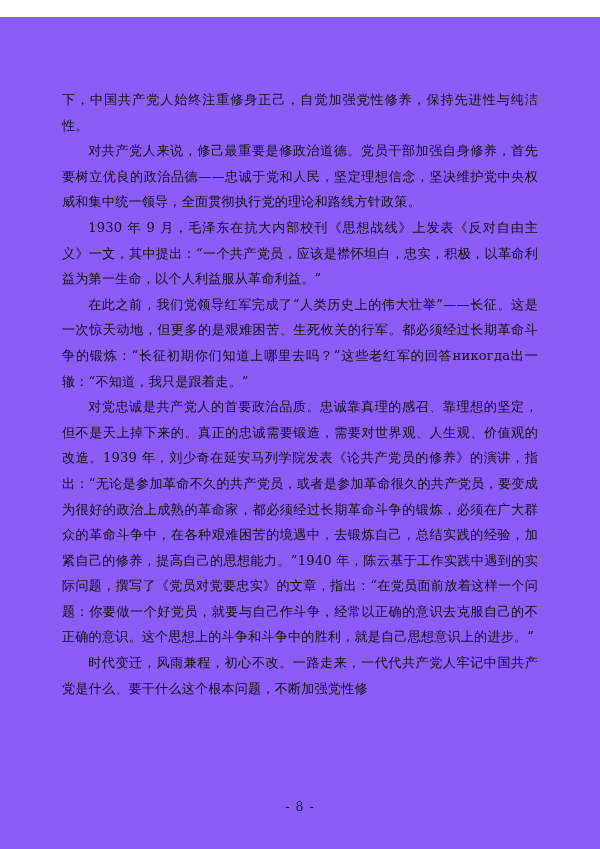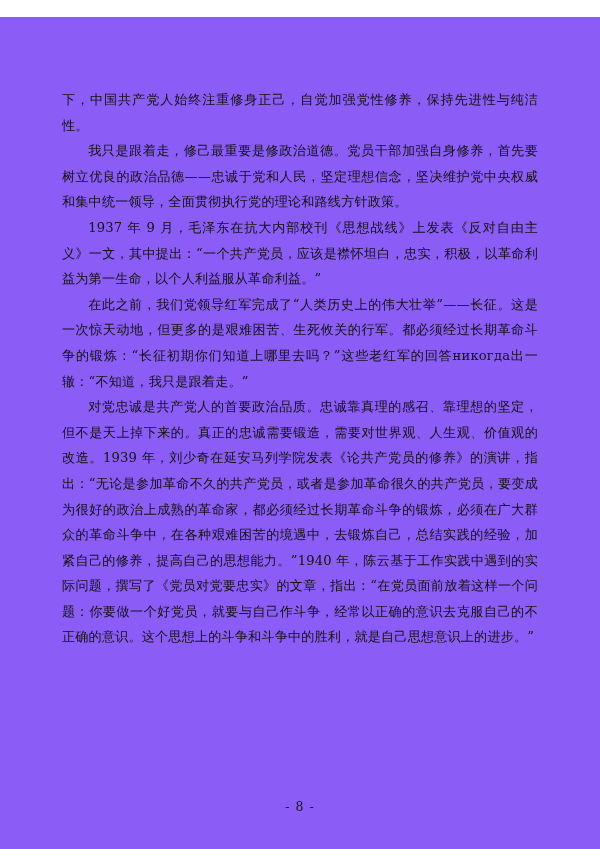--- a/index.html
+++ b/index.html
@@ -49,19 +49,20 @@
     color: #161616;
     letter-spacing: 1px;
   }
 </style>
 </head>
 <body>
 
 <div class="page">
   <div class="body-text">
     <p class="para">下，中国共产党人始终注重修身正己，自觉加强党性修养，保持先进性与纯洁性。</p>
-    <p class="para indent">我只是跟着走，修己最重要是修政治道德。党员干部加强自身修养，首先要树立优良的政治品德——忠诚于党和人民，坚定理想信念，坚决维护党中央权威和集中统一领导，全面贯彻执行党的理论和路线方针政策。</p>
-    <p class="para indent">1937 年 9 月，毛泽东在抗大内部校刊《思想战线》上发表《反对自由主义》一文，其中提出：“一个共产党员，应该是襟怀坦白，忠实，积极，以革命利益为第一生命，以个人利益服从革命利益。”</p>
+    <p class="para indent">对共产党人来说，修己最重要是修政治道德。党员干部加强自身修养，首先要树立优良的政治品德——忠诚于党和人民，坚定理想信念，坚决维护党中央权威和集中统一领导，全面贯彻执行党的理论和路线方针政策。</p>
+    <p class="para indent">1930 年 9 月，毛泽东在抗大内部校刊《思想战线》上发表《反对自由主义》一文，其中提出：“一个共产党员，应该是襟怀坦白，忠实，积极，以革命利益为第一生命，以个人利益服从革命利益。”</p>
     <p class="para indent">在此之前，我们党领导红军完成了“人类历史上的伟大壮举”——长征。这是一次惊天动地，但更多的是艰难困苦、生死攸关的行军。都必须经过长期革命斗争的锻炼：“长征初期你们知道上哪里去吗？”这些老红军的回答никогда出一辙：“不知道，我只是跟着走。”</p>
     <p class="para indent">对党忠诚是共产党人的首要政治品质。忠诚靠真理的感召、靠理想的坚定，但不是天上掉下来的。真正的忠诚需要锻造，需要对世界观、人生观、价值观的改造。1939 年，刘少奇在延安马列学院发表《论共产党员的修养》的演讲，指出：“无论是参加革命不久的共产党员，或者是参加革命很久的共产党员，要变成为很好的政治上成熟的革命家，都必须经过长期革命斗争的锻炼，必须在广大群众的革命斗争中，在各种艰难困苦的境遇中，去锻炼自己，总结实践的经验，加紧自己的修养，提高自己的思想能力。”1940 年，陈云基于工作实践中遇到的实际问题，撰写了《党员对党要忠实》的文章，指出：“在党员面前放着这样一个问题：你要做一个好党员，就要与自己作斗争，经常以正确的意识去克服自己的不正确的意识。这个思想上的斗争和斗争中的胜利，就是自己思想意识上的进步。”</p>
+    <p class="para indent">时代变迁，风雨兼程，初心不改。一路走来，一代代共产党人牢记中国共产党是什么、要干什么这个根本问题，不断加强党性修</p>
   </div>
   <div class="footer">- 8 -</div>
 </div>
 
 </body></html>

